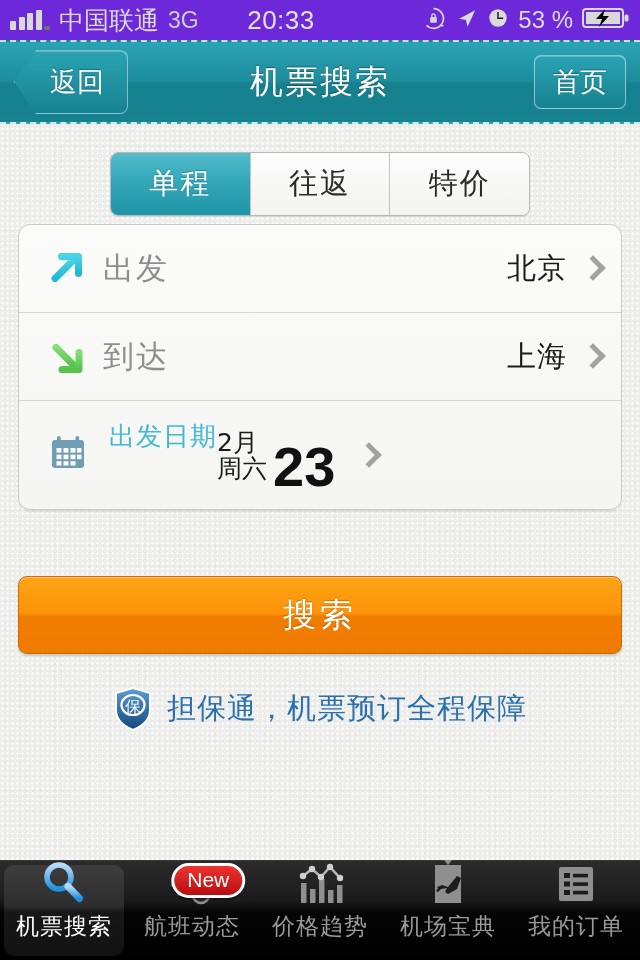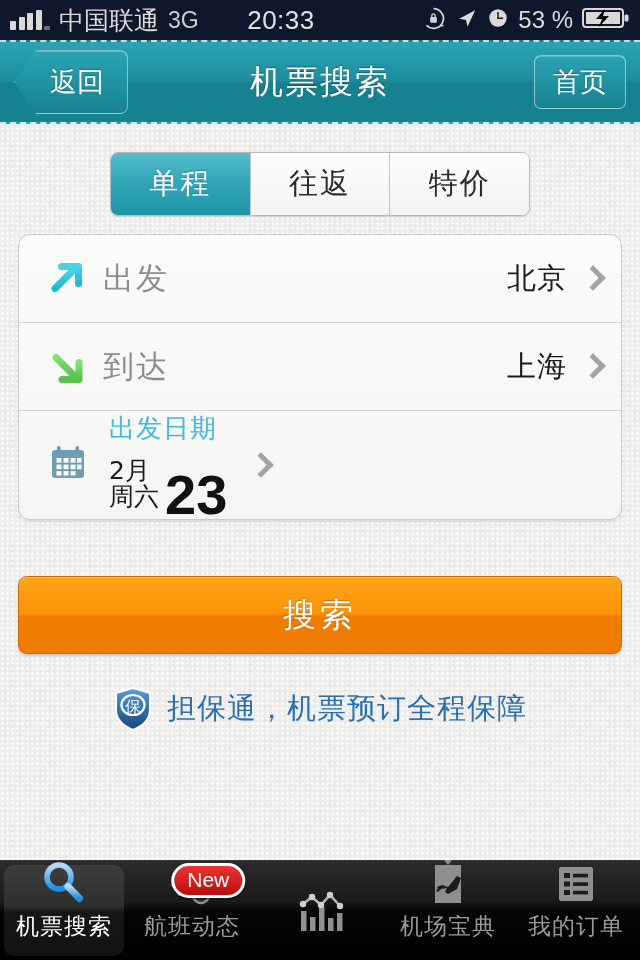--- a/index.html
+++ b/index.html
@@ -10,21 +10,21 @@
   }
   body {
     position: relative;
     background: #ededea;
   }
 
   
   .statusbar {
     position: absolute; top: 0; left: 0;
     width: 640px; height: 40px;
-    background: #0f172a;
+    background: #6d28d9;
     display: flex; align-items: center;
     color: #d8d8d8;
     padding: 0 10px;
   }
   .sb-left { display: flex; align-items: center; gap: 9px; flex: 0 0 auto; }
   .sb-center { flex: 1 1 auto; display: flex; justify-content: center; align-items: center; padding-right: 58px;}
   .sb-right { display: flex; align-items: center; gap: 9px; flex: 0 0 auto; }
 
   .signal { display: flex; align-items: flex-end; gap: 2.5px; height: 19px; }
   .signal i { display:block; width: 6px; background: #d9d9d9; border-radius: 1px; }
@@ -112,21 +112,21 @@
   }
   .seg:first-child { border-left: none; }
   .seg.active {
     color: #ffffff;
     background: linear-gradient(to bottom, #53bccb 0%, #34a8b9 45%, #1f94a6 100%);
     text-shadow: 0 -1px 1px rgba(0,0,0,0.25);
   }
 
   
   .card {
-    position: absolute; top: 108px; left: 18px;
+    position: absolute; top: 98px; left: 18px;
     width: 604px; height: 286px;
     background: linear-gradient(to bottom, #fbfbfa, #f5f5f3);
     border: 1px solid #c9c9c6;
     border-radius: 12px;
     box-shadow: 0 2px 2px rgba(0,0,0,0.07);
     overflow: hidden;
   }
   .row {
     position: relative;
     height: 88px;
@@ -150,21 +150,21 @@
     border-top: 5px solid #a2a2a0;
     transform: rotate(45deg);
   }
 
   
   .row-date {
     height: 110px; border-bottom: none;
     display: flex; align-items: center; padding: 0 22px 0 26px;
   }
   .cal-icon { width: 58px; flex: 0 0 58px; }
-  .date-block { margin-left: 6px; display: flex; flex-direction: column; justify-content: center; }
+  .date-block { margin-left: 6px; display: flex; flex-direction: row; justify-content: center; }
   .date-title { font-size: 26px; color: #3fb9d4; letter-spacing: 1px; margin-bottom: 1px; }
   .date-line { display: flex; align-items: center; }
   .date-md { display: flex; flex-direction: column; line-height: 1.06; padding-right: 6px; }
   .date-md span { font-size: 25px; color: #1a1a1a; }
   .date-day { font-size: 56px; color: #111; font-family: "Liberation Sans", sans-serif; line-height: 0.95; font-weight: bold; margin-top: 21px;}
   .date-chev { margin-left: 24px; align-self: center; }
 
   
   .search-btn {
     position: absolute; top: 450px; left: 18px;
@@ -436,20 +436,21 @@
         <polyline points="10,17 19,10 28,18 37,8 47,19" fill="none" stroke="#b5b5b5" stroke-width="2.6"></polyline>
         <g fill="#d0d0d0">
           <circle cx="10" cy="17" r="3.2"></circle>
             <circle cx="19" cy="10" r="3.2"></circle>
           <circle cx="28" cy="18" r="3.2"></circle>
             <circle cx="37" cy="8" r="3.2"></circle>
           <circle cx="47" cy="19" r="3.2"></circle>
         </g>
       </svg>
     </span>
+    <span class="tab-label">价格趋势</span>
   </div>
 
   <div class="tab">
     <span class="tab-icon">
       <svg width="52" height="52" viewBox="0 0 52 52">
         <rect x="13" y="8" width="26" height="38" fill="#8f8f8f"></rect>
         <path d="M22 3l4 5 4-5z" fill="#8f8f8f"></path>
         <path d="M15 30l5-2 6 2 9-11 4 2-4 11-9 5-3-2 2-4-6 1-3 3-2-1 2-3z" fill="#1c1c1c"></path>
       </svg>
     </span>

